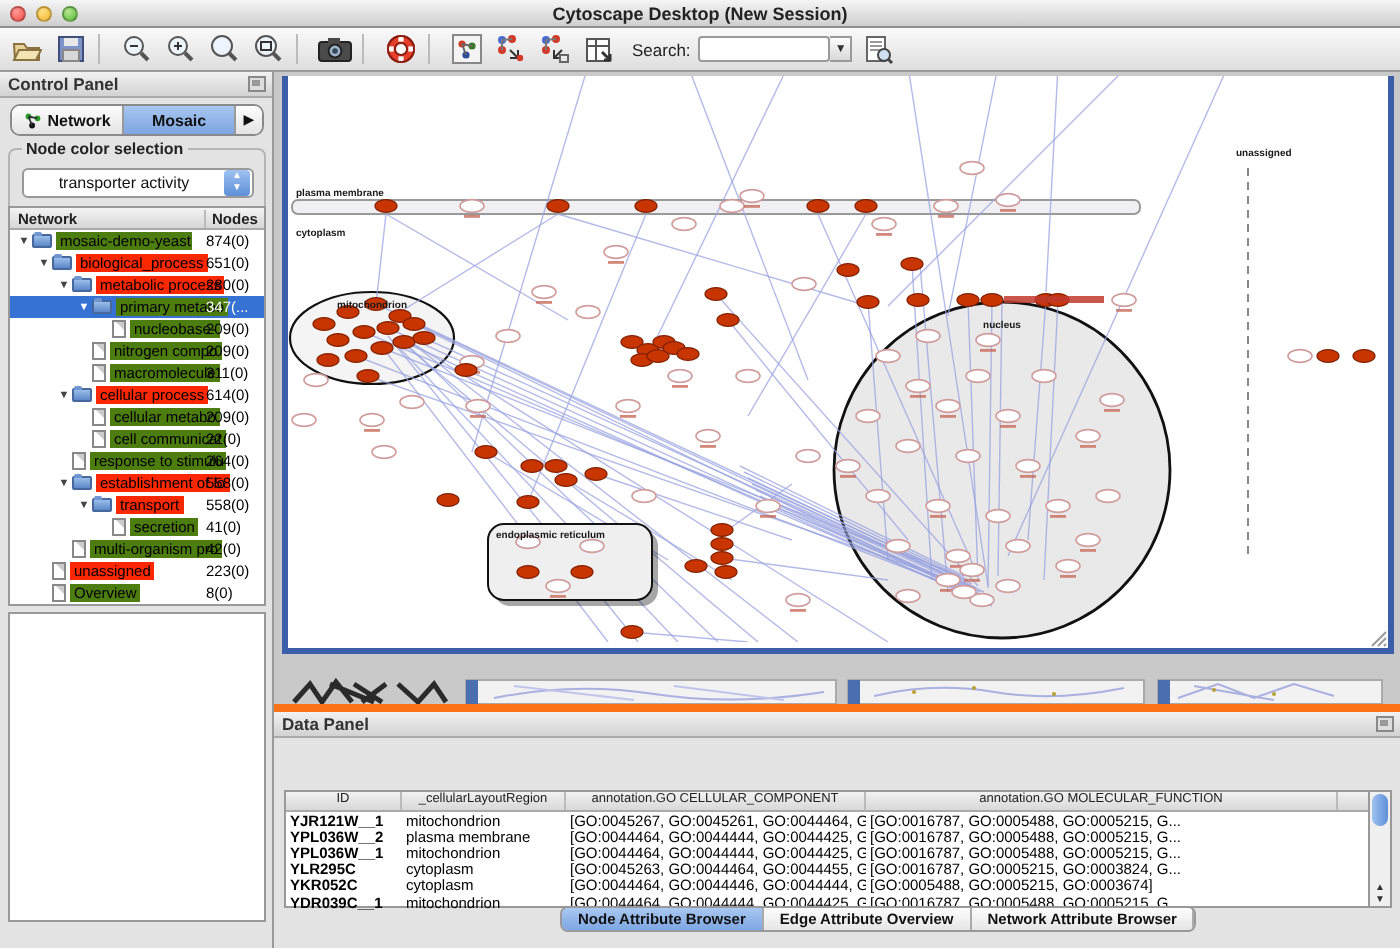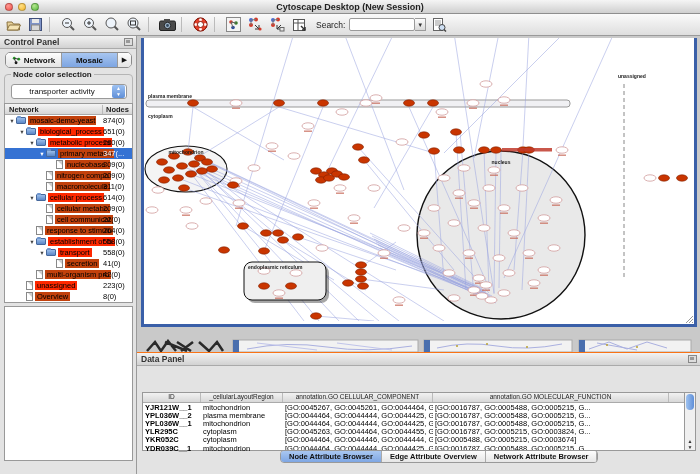--- a/index.html
+++ b/index.html
@@ -56,37 +56,37 @@
   .tree-row { height:11px; display:flex; align-items:center; position:relative; font-size:7.5px; white-space:nowrap; }
   .tree-row.sel { background:#3572d3; }
   .tree-row .ind { display:inline-block; height:1px; }
   .tree-row .tri { width:8px; font-size:5.5px; color:#444; text-align:center; flex:none;}
   .tree-row.sel .tri{ color:#fff; }
   .fold-ic { width:10px; height:7px; background:linear-gradient(#9abdea,#5c88c8); border:1px solid #46689c; border-radius:1px; position:relative; flex:none; margin-right:2px;}
   .fold-ic::before { content:""; position:absolute; left:0; top:-2px; width:4px; height:2px; background:#7fa3d8; background:#6f96ce; border-radius:1px 1px 0 0;}
   .page-ic { width:7px; height:9px; background:#fff; border:1px solid #888; flex:none; margin-right:2px; position:relative;}
   .page-ic::before{content:""; position:absolute; right:0; top:0; border:2px solid #ccc; border-left-color:transparent; border-bottom-color:transparent;}
   .tlab { padding:0 2px; color:#000; overflow:hidden; text-overflow:clip; max-width:68px; }
-  .tlab.green { background:#c2410c; } .tlab.red { background:#fe2800; }
+  .tlab.green { background:#4d7c0f; } .tlab.red { background:#fe2800; }
   .tcnt { position:absolute; left:98px; color:#000; }
   .tree-row.sel .tcnt { color:#fff; }
   .birdseye { position:absolute; left:4px; top:270px; width:129px; height:155px; background:#fff; border:1px solid #999; }
 
   
   .desktop { position:absolute; left:137px; top:36px; width:563px; height:316px; background:#c9c9c9; }
   .netwin { position:absolute; left:4px; top:2px; width:556px; height:301px; }
   .netwin .wtitle { height:12px; background:linear-gradient(#f2f2f2,#c8c8c8); border:1px solid #888; border-bottom:1px solid #777;
      display:flex; align-items:center; position:relative; border-radius:3px 3px 0 0;}
   .netwin .wtitle .tl{ width:7px; height:7px; margin-left:4px;}
   .netwin .wtitle .title{ position:absolute; left:0; right:0; text-align:center; font-size:8px; font-weight:bold; color:#222;}
   .netwin .wbody { height:289px; border:3px solid #3a5fa8; border-top:none; background:#fff; position:relative; }
   .bgwindows { position:absolute; left:0; top:303px; width:556px; height:13px; }
 
   
-  .dpanel { position:absolute; left:137px; top:352px; width:563px; height:110px; background:#e3e3e3; border-top:1px solid #f97316;}
+  .dpanel { position:absolute; left:137px; top:352px; width:563px; height:110px; background:#e3e3e3; border-top:4px solid #f97316;}
   .dp-toolbar { position:absolute; left:0; top:13px; width:563px; height:25px; display:flex; align-items:center;margin-top:24px; }
   .dp-btn { width:20px; height:19px; border:1px solid #aaa; border-radius:3px; background:linear-gradient(#fdfdfd,#e2e2e2); margin-left:5px;
      display:flex; align-items:center; justify-content:center; }
   .dp-right { position:absolute; right:18px; top:3px; display:flex; }
   .dtable { position:absolute; left:5px; top:39px; width:546px; height:59px; background:#fff; border:1px solid #999; font-size:7.5px; }
   .dt-head { display:flex; height:10px; background:linear-gradient(#f2f2f2,#d8d8d8); border-bottom:1px solid #aaa; font-size:6.5px; color:#222; }
   .dt-head div { border-right:1px solid #bbb; text-align:center; overflow:hidden; white-space:nowrap; }
   .dt-row { display:flex; height:8.2px; align-items:center; }
   .dt-row div { overflow:hidden; white-space:nowrap; padding:0 2px; }
   .c0{width:58px;} .c1{width:82px;} .c2{width:150px;} .c3{width:236px;}

